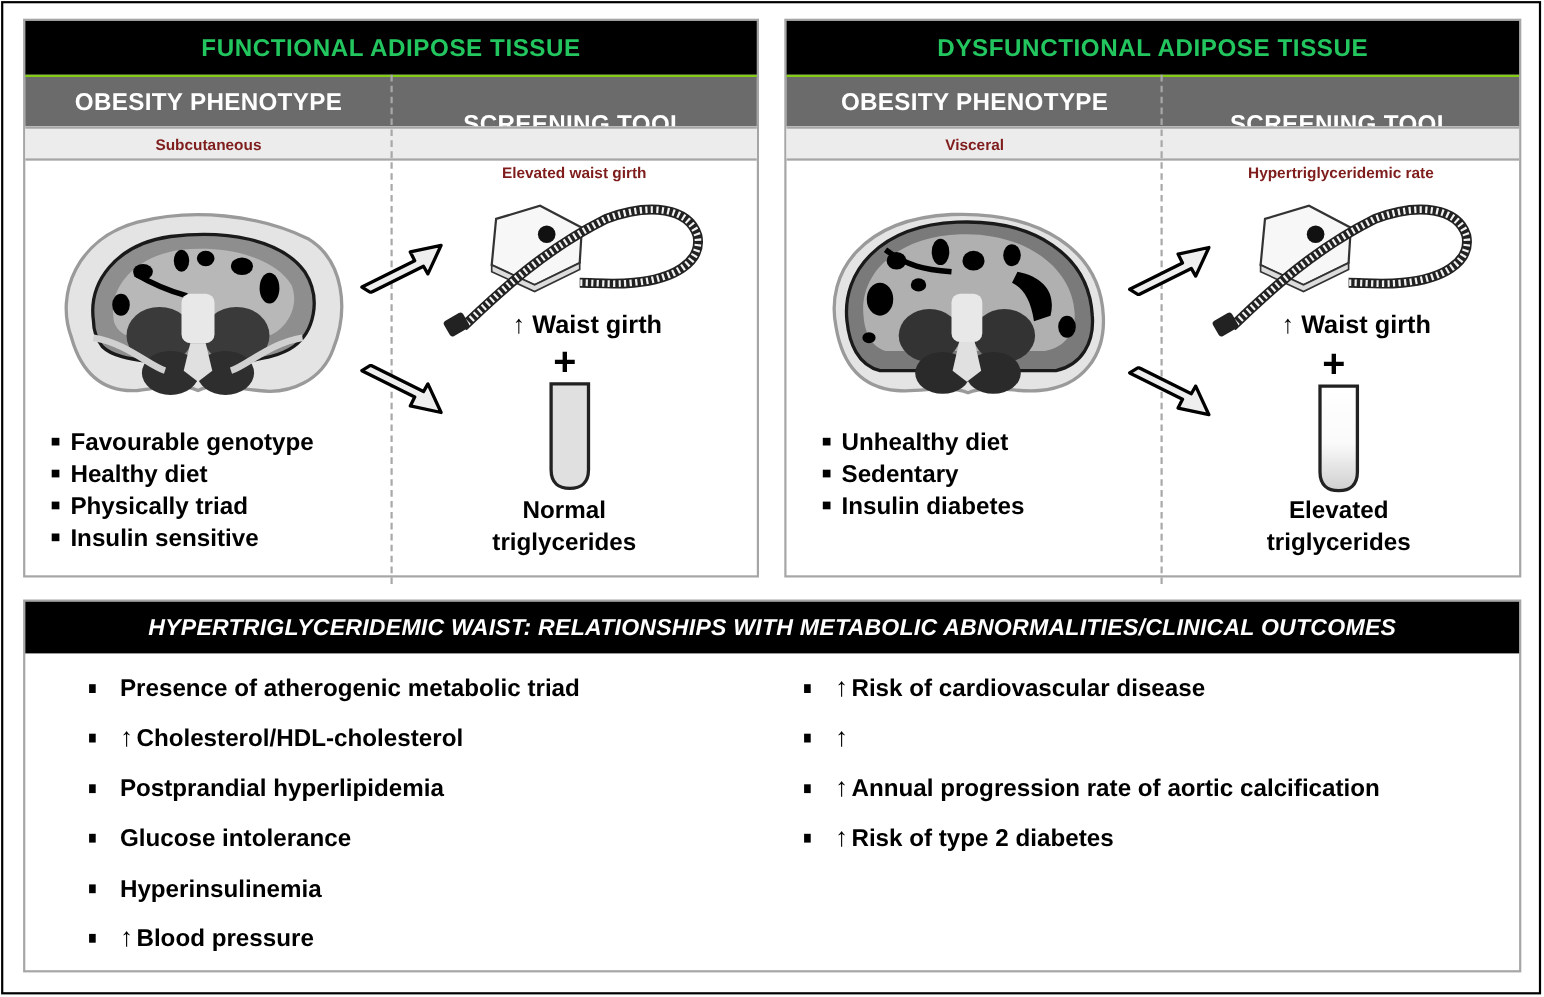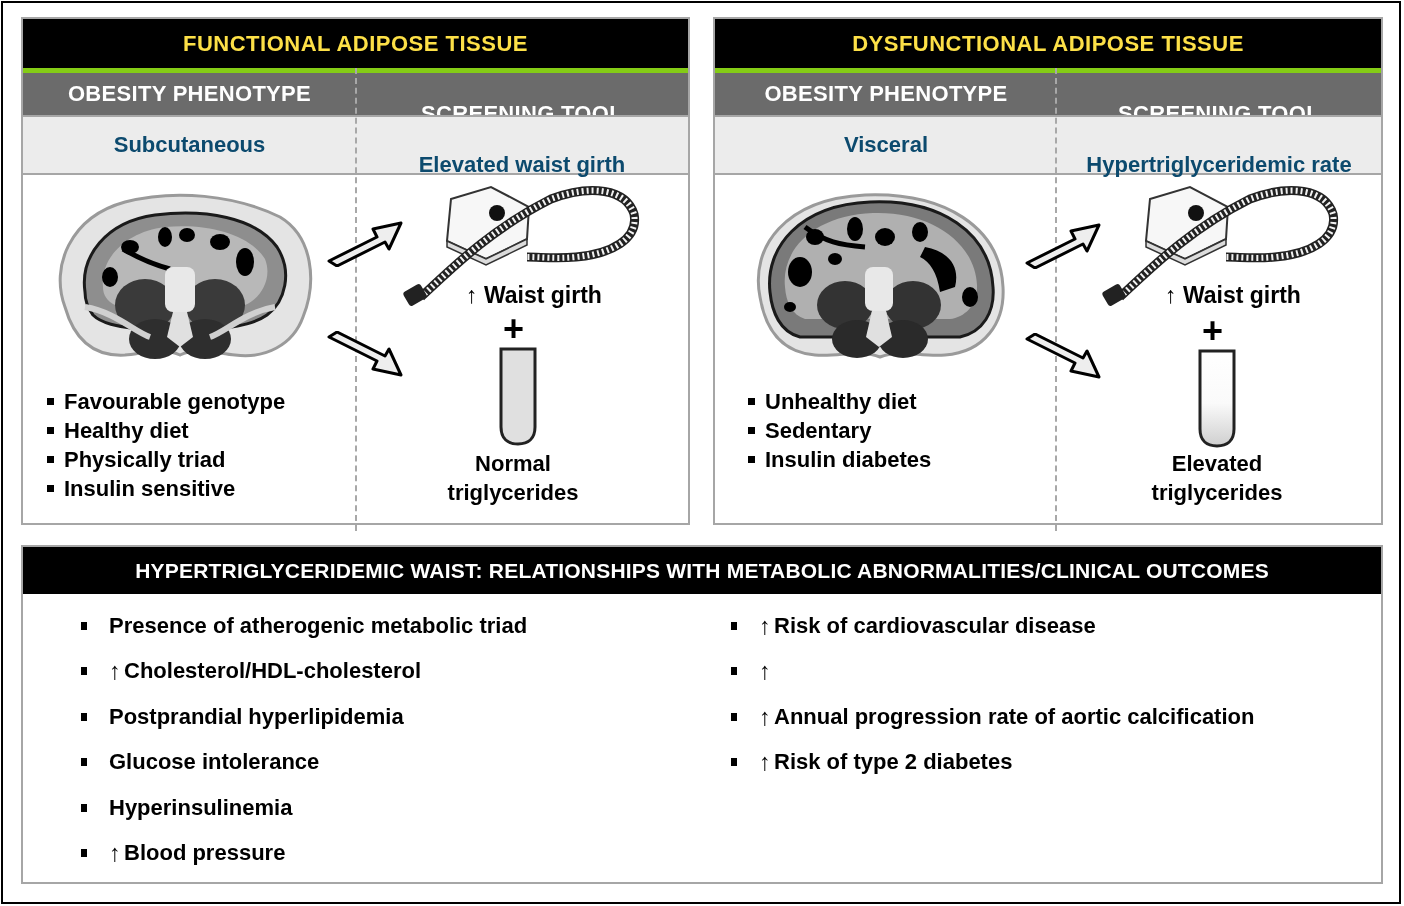--- a/index.html
+++ b/index.html
@@ -5,46 +5,46 @@
   * { box-sizing: border-box; margin: 0; padding: 0; }
   html, body { width: 1404px; height: 906px; background: #ffffff; overflow: hidden; }
   body { font-family: "Liberation Sans", "DejaVu Sans", sans-serif; color: #000; position: relative; }
 
   .frame { position: absolute; left: 1px; top: 1px; width: 1400px; height: 903px; border: 2px solid #000; background: #fff; }
 
   .panel { position: absolute; border: 2px solid #a6a6a6; background: #fff; }
   .panel-left { left: 21px; top: 17px; width: 669px; height: 508px; }
   .panel-right { left: 713px; top: 17px; width: 670px; height: 508px; }
 
-  .hdr-black { position: absolute; left: 0; top: 0; right: 0; height: 49px; background: #000; color: #fde047;
+  .hdr-black { position: absolute; left: 0; top: 0; right: 0; height: 49px; background: #000; color: #22c55e;
                font-weight: bold; font-size: 22px; letter-spacing: 0.5px; display: flex; align-items: center; justify-content: center; }
   .hdr-grey { position: absolute; left: 0; top: 49px; right: 0; height: 47px; background: #6b6b6b; color: #fff;
-              font-weight: bold; font-size: 22px; letter-spacing: 0.3px; display: flex; border-top: 5px solid #84cc16; }
-  .hdr-light { position: absolute; left: 0; top: 96px; right: 0; height: 60px; background: #ececec; color: #0c4a6e;
-               font-weight: bold; font-size: 22px; display: flex; border-top: 2px solid #a6a6a6; border-bottom: 2px solid #a6a6a6; }
+              font-weight: bold; font-size: 22px; letter-spacing: 0.3px; display: flex; border-top: 2px solid #84cc16; }
+  .hdr-light { position: absolute; left: 0; top: 96px; right: 0; height: 31px; background: #ececec; color: #7f1d1d;
+               font-weight: bold; font-size: 14px; display: flex; border-top: 2px solid #a6a6a6; border-bottom: 2px solid #a6a6a6; }
   .col-a { width: 333px; display: flex; align-items: center; justify-content: center; }
   .col-b { flex: 1; display: flex; align-items: center; justify-content: center; margin-top: 40px; }
 
   .divider-v { position: absolute; top: 49px; bottom: -8px; border-left: 2px dashed #a8a8a8; }
 
   .abdomen { position: absolute; }
   .bullets { position: absolute; list-style: none; font-weight: bold; font-size: 22px; line-height: 29px; }
   .bullets li { display: flex; align-items: center; }
   .bullets li .sq { width: 7px; height: 7px; background: #000; margin-right: 10px; flex: none; }
 
   .arrow { position: absolute; }
   .tape { position: absolute; }
   .girth-label { position: absolute; font-weight: bold; font-size: 23px; white-space: nowrap; }
   .plus { position: absolute; font-weight: bold; font-size: 36px; line-height: 36px; }
   .tube { position: absolute; }
   .tg-label { position: absolute; font-weight: bold; font-size: 22px; line-height: 29px; text-align: center; width: 220px; }
 
   .panel-bottom { left: 21px; top: 545px; width: 1362px; height: 339px; }
   .hdr-black-b { position: absolute; left: 0; top: 0; right: 0; height: 47px; background: #000; color: #fff;
-                 font-weight: bold; font-size: 21px; display: flex; align-items: center; justify-content: center; letter-spacing: 0.2px; }
+                 font-weight: bold; font-size: 21px; display: flex; align-items: center; justify-content: center; letter-spacing: 0.2px; font-style: italic; }
   .out-list { position: absolute; list-style: none; font-weight: bold; font-size: 22px; }
   .out-list li { display: flex; align-items: center; height: 45.5px; }
   .out-list li .sq { width: 6px; height: 8px; background: #000; margin-right: 22px; flex: none; }
   .out-list li .up { font-weight: normal; margin-right: 3px; font-size: 24px; }
 </style>
 </head>
 <body>
 
 <div class="frame"></div>
 

